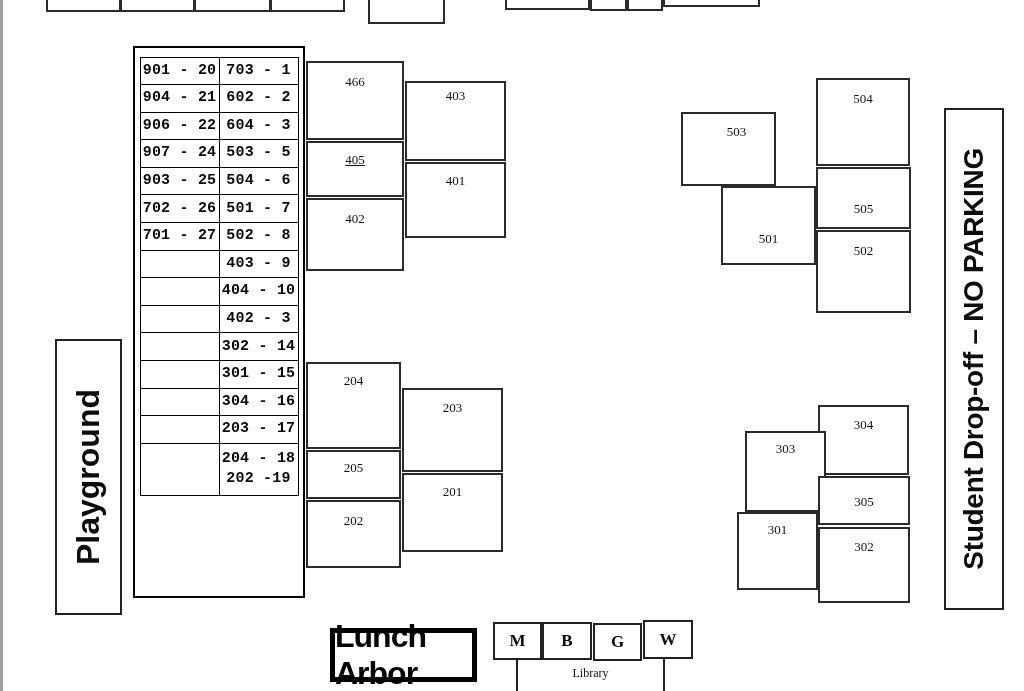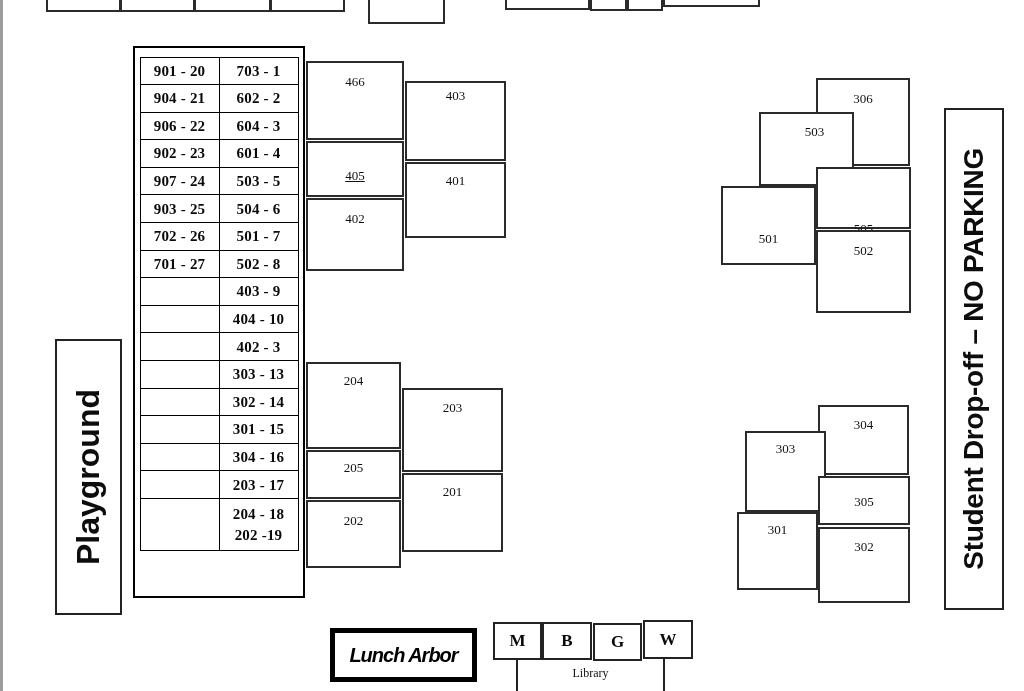--- a/index.html
+++ b/index.html
@@ -9,40 +9,40 @@
   .edge-line { position:absolute; left:0; top:0; width:3px; height:691px; background:#9c9c9c; }
 
   .cutbox { position:absolute; border:2px solid #2b2b2b; background:#fff; }
 
   .legend-outer { position:absolute; left:133px; top:46px; width:172px; height:552px;
                   border:2.5px solid #000; background:#fff; }
   table.legend { position:absolute; left:4.5px; top:8.5px; width:158px;
                  border-collapse:collapse; table-layout:fixed; }
   table.legend td { border:1.6px solid #000; width:79px; height:27.6px; padding:0;
                     text-align:center; vertical-align:middle;
-                    font-family:Liberation Serif, serif; font-weight:bold;
+                    font-family:Liberation Mono, monospace; font-weight:bold;
                     font-size:15px; line-height:1.35; letter-spacing:0.2px; color:#0a0a0a; }
   table.legend tr:last-child td { height:52px; }
 
   .building { position:absolute; border:2px solid #2b2b2b; background:#fff; }
   .blabel { width:100%; text-align:center; font-family:"Liberation Serif",serif;
             font-size:13px; color:#111; }
 
   .sign { position:absolute; border:2px solid #222; background:#fff;
           display:flex; align-items:center; justify-content:center; }
   .vtext { writing-mode:vertical-rl; transform:rotate(180deg); white-space:nowrap; color:#0d0d0d; }
   .playground-sign { left:55px; top:339px; width:67px; height:276px; }
   .playground-sign .vtext { font-size:32px; font-weight:600; }
   .dropoff-sign { left:944px; top:108px; width:60px; height:502px; }
   .dropoff-sign .vtext { font-size:28px; font-weight:600; letter-spacing:-0.3px; }
 
   .lunch-arbor { position:absolute; left:330px; top:628px; width:147px; height:54px;
                  border:5px solid #000; background:#fff;
                  display:flex; align-items:center; justify-content:center;
-                 font-weight:bold; font-size:20px; letter-spacing:-1px; color:#000;font-style:italic; }
+                 font-weight:bold; font-size:32px; letter-spacing:-1px; color:#000; }
 
   .facility { position:absolute; border:2px solid #222; background:#fff;
               display:flex; align-items:center; justify-content:center;
               font-family:"Liberation Serif",serif; font-weight:bold; font-size:17px; color:#0a0a0a; }
 
   .library-box { position:absolute; left:516px; top:659px; width:149px; height:45px;
                  border-left:2px solid #222; border-right:2px solid #222; text-align:center; }
   .library-label { display:inline-block; padding-top:7px;
                    font-family:"Liberation Serif",serif; font-size:12px; color:#111; }
 </style>
@@ -74,24 +74,20 @@
           </tr>
           <tr>
             <td>904 - 21</td>
             <td>602 - 2</td>
           </tr>
           <tr>
             <td>906 - 22</td>
             <td>604 - 3</td>
           </tr>
           <tr>
-            <td>902 - 23</td>
-            <td>601 - 4</td>
-          </tr>
-          <tr>
             <td>907 - 24</td>
             <td>503 - 5</td>
           </tr>
           <tr>
             <td>903 - 25</td>
             <td>504 - 6</td>
           </tr>
           <tr>
             <td>702 - 26</td>
             <td>501 - 7</td>
@@ -104,24 +100,20 @@
             <td></td>
             <td>403 - 9</td>
           </tr>
           <tr>
             <td></td>
             <td>404 - 10</td>
           </tr>
           <tr>
             <td></td>
             <td>402 - 3</td>
-          </tr>
-          <tr>
-            <td></td>
-            <td>303 - 13</td>
           </tr>
           <tr>
             <td></td>
             <td>302 - 14</td>
           </tr>
           <tr>
             <td></td>
             <td>301 - 15</td>
           </tr>
           <tr>
@@ -138,42 +130,42 @@
           </tr>
         </tbody>
     </table>
   </div>
 
   <div id="buildings">
       <div class="building" style="left: 306px; top: 61px; width: 98px; height: 79px;">
         <div class="blabel" style="padding-top: 11px;">466</div>
       </div>
       <div class="building" style="left: 306px; top: 141px; width: 98px; height: 56px;">
-        <div class="blabel" style="padding-top: 25px; text-decoration: underline;">405</div>
+        <div class="blabel" style="padding-top: 9px; text-decoration: underline;">405</div>
       </div>
       <div class="building" style="left: 306px; top: 198px; width: 98px; height: 73px;">
         <div class="blabel" style="padding-top: 11px;">402</div>
       </div>
       <div class="building" style="left: 405px; top: 81px; width: 101px; height: 80px;">
         <div class="blabel" style="padding-top: 5px;">403</div>
       </div>
       <div class="building" style="left: 405px; top: 162px; width: 101px; height: 76px;">
         <div class="blabel" style="padding-top: 9px;">401</div>
       </div>
       <div class="building" style="left: 816px; top: 78px; width: 94px; height: 88px;">
-        <div class="blabel" style="padding-top: 11px;">306</div>
-      </div>
-      <div class="building" style="left: 759px; top: 112px; width: 95px; height: 74px; padding-left: 16px;">
+        <div class="blabel" style="padding-top: 11px;">504</div>
+      </div>
+      <div class="building" style="left: 681px; top: 112px; width: 95px; height: 74px; padding-left: 16px;">
         <div class="blabel" style="padding-top: 10px;">503</div>
       </div>
       <div class="building" style="left: 721px; top: 186px; width: 95px; height: 79px;">
         <div class="blabel" style="padding-top: 11px; margin-top: 32px;">501</div>
       </div>
       <div class="building" style="left: 816px; top: 167px; width: 95px; height: 62px;">
-        <div class="blabel" style="padding-top: 52px;">505</div>
+        <div class="blabel" style="padding-top: 32px;">505</div>
       </div>
       <div class="building" style="left: 816px; top: 230px; width: 95px; height: 83px;">
         <div class="blabel" style="padding-top: 11px;">502</div>
       </div>
       <div class="building" style="left: 306px; top: 362px; width: 95px; height: 87px;">
         <div class="blabel" style="padding-top: 9px;">204</div>
       </div>
       <div class="building" style="left: 306px; top: 450px; width: 95px; height: 49px;">
         <div class="blabel" style="padding-top: 8px;">205</div>
       </div>

